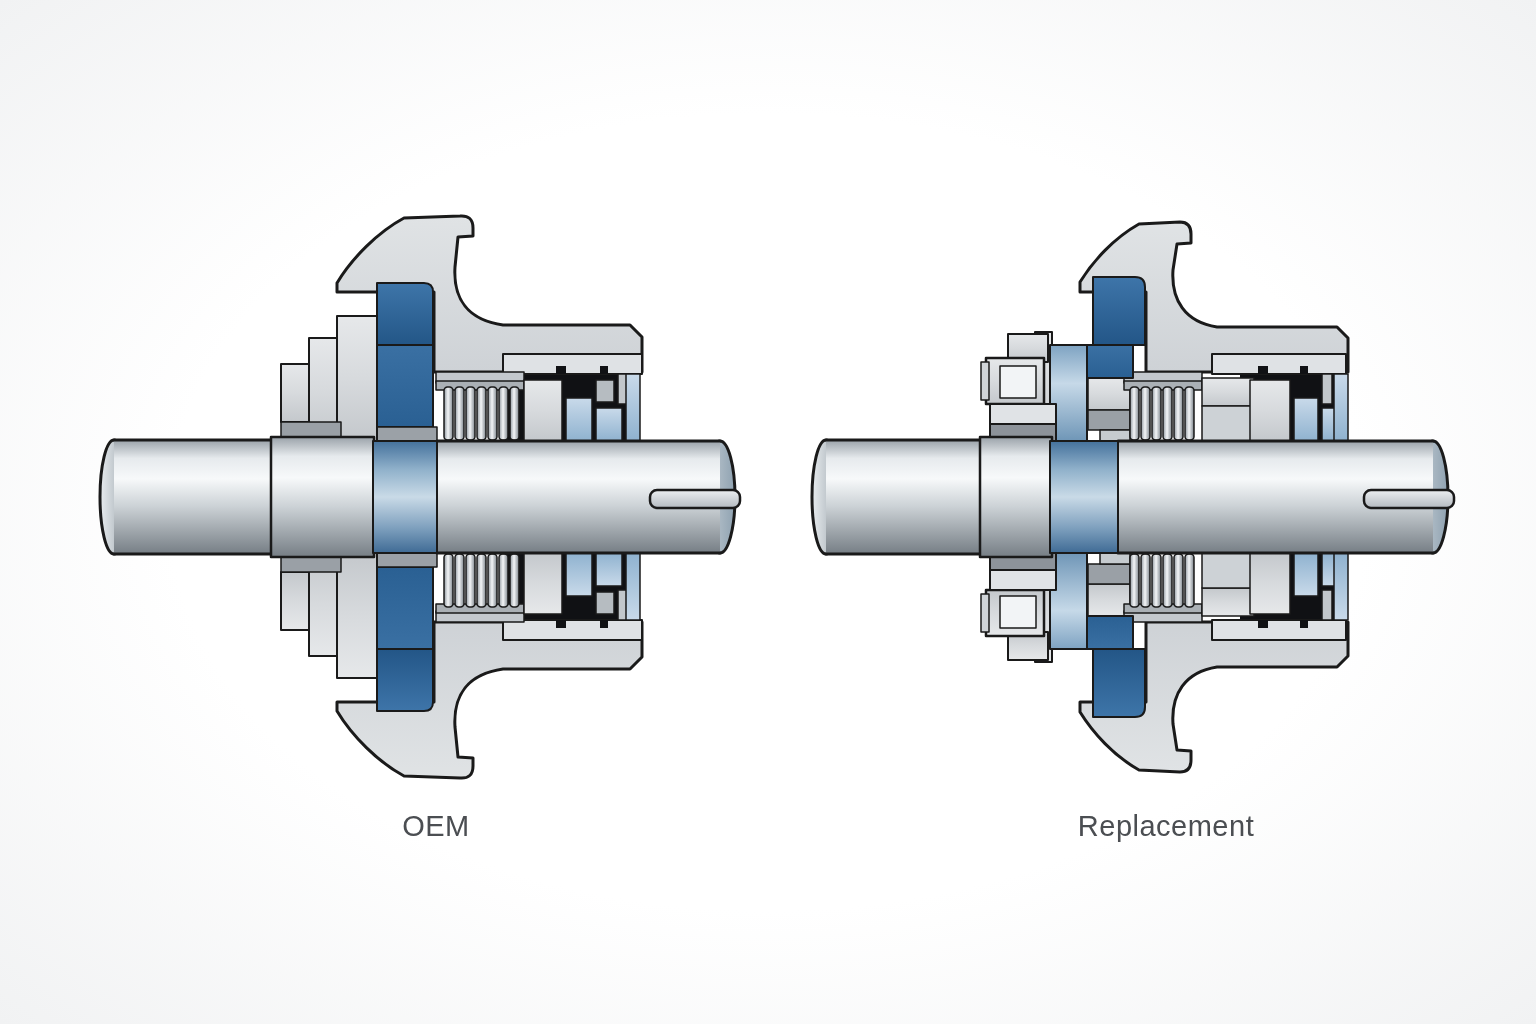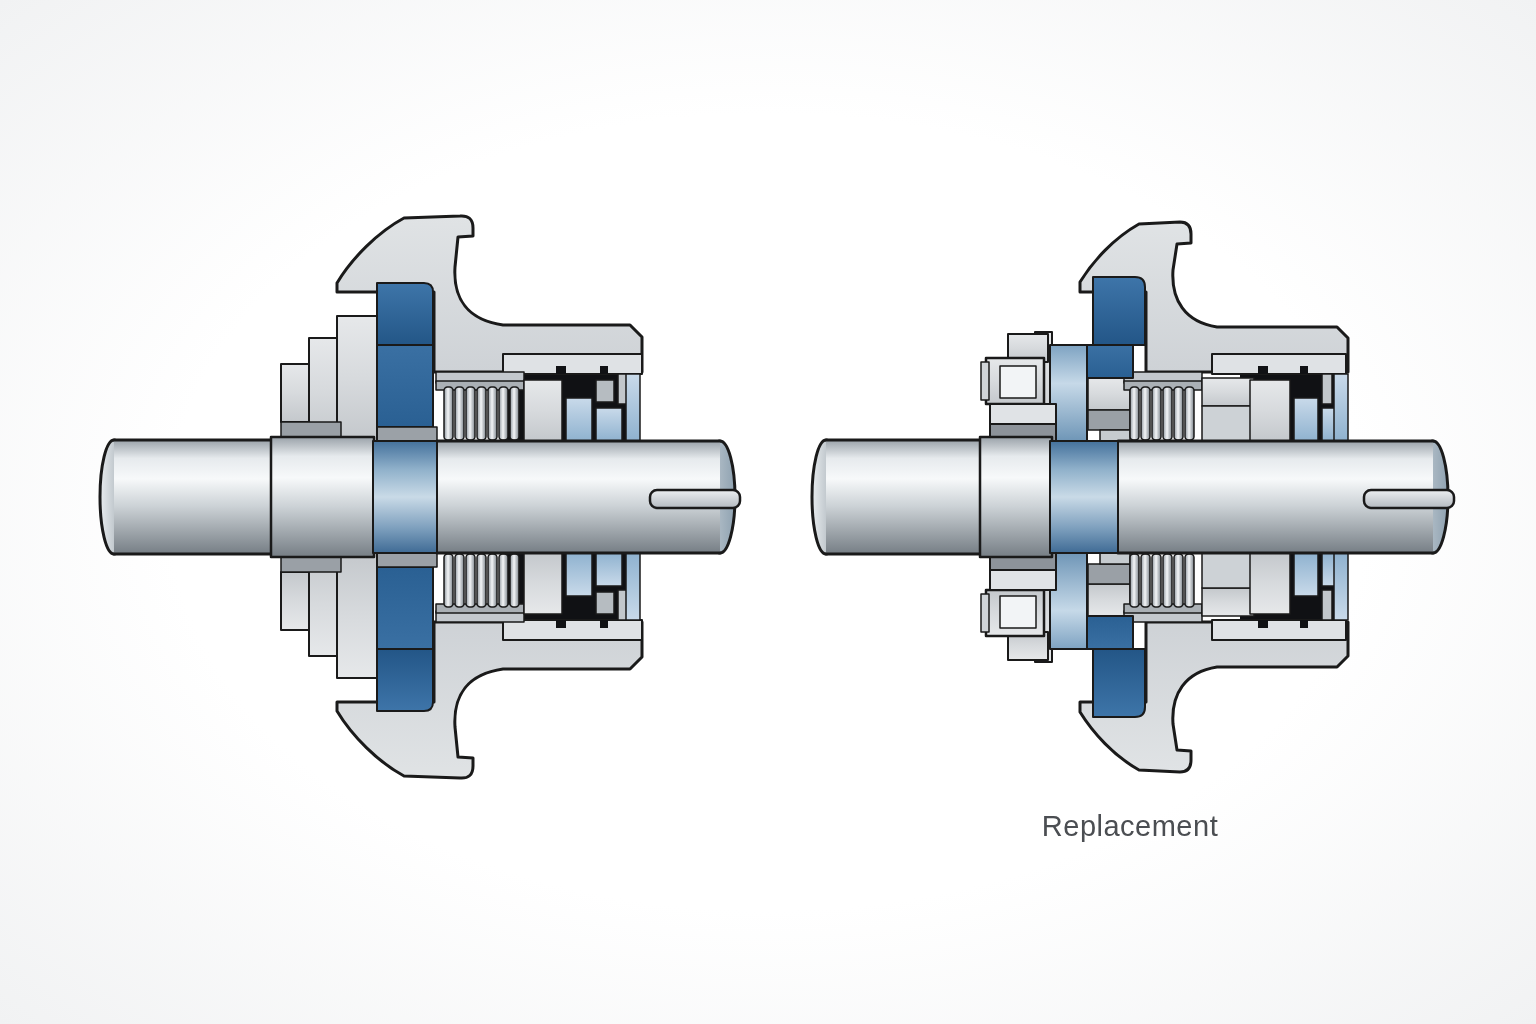--- a/index.html
+++ b/index.html
@@ -9,21 +9,21 @@
     font-family:"Liberation Sans",sans-serif;
   }
   .stage{position:relative;width:1536px;height:1024px;}
   .stage svg{position:absolute;left:0;top:0;}
   .caption{
     position:absolute;top:810px;width:220px;
     text-align:center;font-size:29px;letter-spacing:.5px;
     color:#4b4e52;
   }
   .caption.oem{left:326px;}
-  .caption.rep{left:1020px;}
+  .caption.rep{left:1056px;}
 </style>
 </head>
 <body>
 
 <div class="stage">
 <svg width="1536" height="1024" viewBox="0 0 1536 1024">
   <defs>
     <linearGradient id="gCyl" x1="0" y1="0" x2="0" y2="1">
       <stop offset="0" stop-color="#9aa2a9"></stop>
           <stop offset="0.16" stop-color="#e6eaed"></stop>
@@ -200,14 +200,15 @@
       <rect x="980" y="437" width="72" height="120" fill="url(#gCyl)" stroke="#1a1a1a" stroke-width="2.5"></rect>
       <ellipse cx="1433" cy="497" rx="15" ry="56" fill="url(#gCapR)" stroke="#1a1a1a" stroke-width="3"></ellipse>
       <rect x="1118" y="441" width="315" height="112" fill="url(#gCyl)"></rect>
       <path d="M1118,441 H1433 M1118,553 H1433" stroke="#1a1a1a" stroke-width="3" fill="none"></path>
       <rect x="1050" y="441" width="68" height="112" fill="url(#gSleeve)" stroke="#1a1a1a" stroke-width="2"></rect>
       <rect x="1364" y="490" width="90" height="18" rx="7" fill="url(#gKey)" stroke="#1a1a1a" stroke-width="2.5"></rect>
     </g>
   </g>
 </svg>
 
+<div class="caption oem">OEM</div>
 <div class="caption rep">Replacement</div>
 </div>
 
 </body></html>

